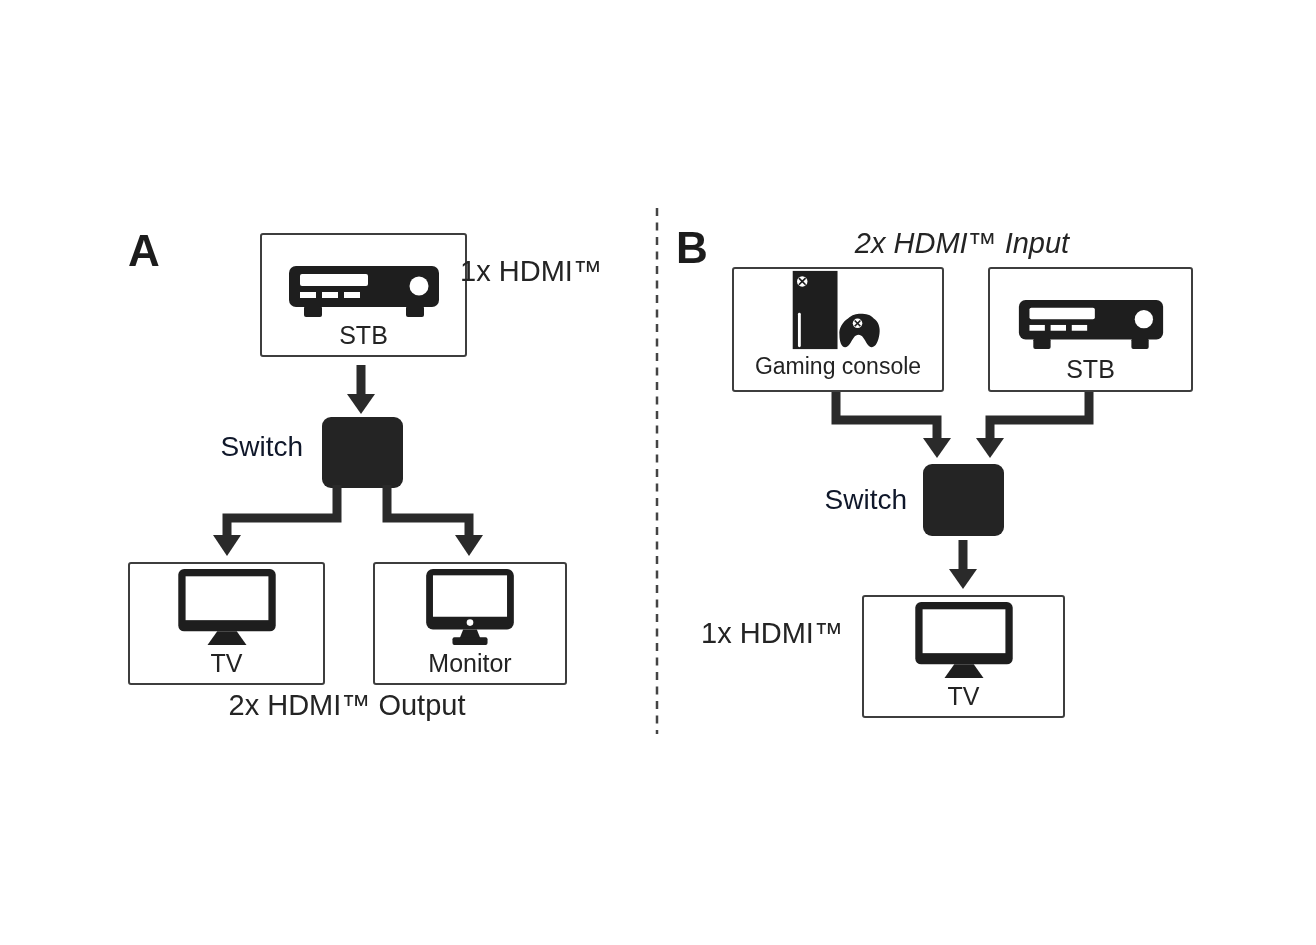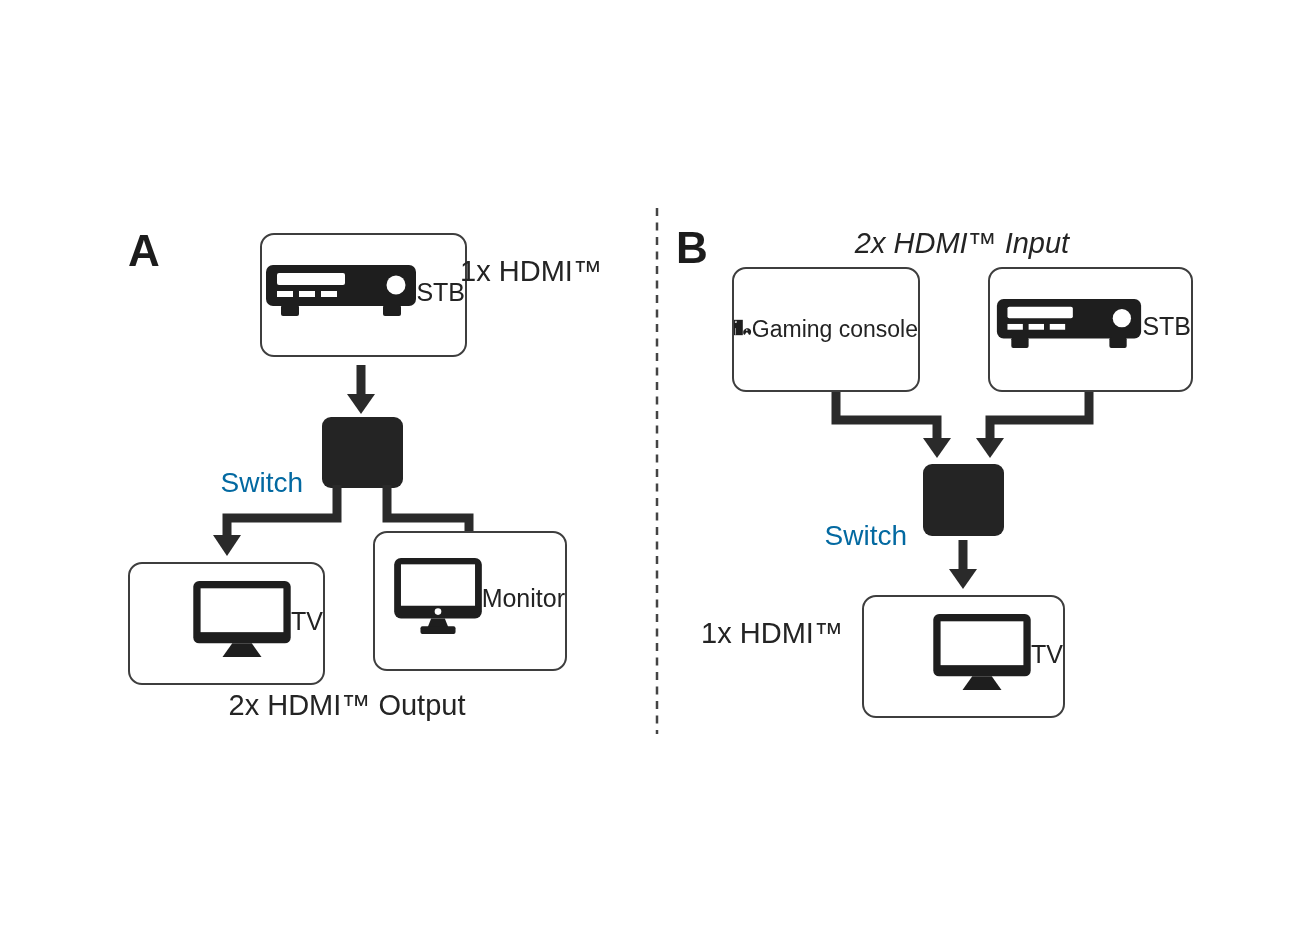--- a/index.html
+++ b/index.html
@@ -1,27 +1,27 @@
 <!DOCTYPE html>
 <html><head>
 <meta charset="utf-8">
 <style>
   html,body{margin:0;padding:0;background:#fff;}
   .canvas{position:relative;width:1316px;height:945px;background:#ffffff;overflow:hidden;
           font-family:"Liberation Sans","DejaVu Sans",sans-serif;color:#232323;}
   .abs{position:absolute;}
   .panel-letter{font-weight:bold;font-size:44px;line-height:44px;color:#1c1c1c;}
-  .device-box{position:absolute;background:#fff;border:2px solid #3e3e3e;border-radius:14px;
-              box-sizing:border-box;display:flex;flex-direction:row;align-items:center;
+  .device-box{position:absolute;background:#fff;border:2px solid #3e3e3e;border-radius:3px;
+              box-sizing:border-box;display:flex;flex-direction:column;align-items:center;
               justify-content:flex-end;padding-bottom:6px;}
   .device-label{font-size:25px;line-height:28px;color:#232323;white-space:nowrap;}
   .device-label.small{font-size:23px;line-height:26px;}
   .device-icon{display:block;margin-bottom:4px;}
   .annot{font-size:29px;line-height:38px;text-align:center;color:#242424;white-space:nowrap;}
-  .switch-label{font-size:28px;line-height:34px;text-align:right;color:#0369a1;margin-top:36px;}
+  .switch-label{font-size:28px;line-height:34px;text-align:right;color:#0f172a;}
   .switch-block{position:absolute;background:#242424;border-radius:9px;}
   svg{display:block;}
 </style>
 </head>
 <body>
 
 <div class="canvas">
 
   <div class="abs panel-letter" style="left:128px;top:229px;">A</div>
 
@@ -60,42 +60,42 @@
 
   <div class="device-box" style="left:128px;top:562px;width:197px;height:123px;">
     <svg class="device-icon" width="98" height="76" viewBox="0 0 100 78">
       <rect x="0" y="0" width="100" height="64" rx="6" fill="#1e1e1e"></rect>
       <rect x="7.5" y="7.5" width="85" height="45" fill="#fff"></rect>
       <polygon points="40,64 60,64 70,78 30,78" fill="#1e1e1e"></polygon>
     </svg>
     <span class="device-label">TV</span>
   </div>
 
-  <div class="device-box" style="left:373px;top:531px;width:194px;height:140px;">
+  <div class="device-box" style="left:373px;top:562px;width:194px;height:123px;">
     <svg class="device-icon" width="88" height="76" viewBox="0 0 90 78">
       <rect x="0" y="0" width="90" height="62" rx="7" fill="#1e1e1e"></rect>
       <rect x="7" y="6.5" width="76" height="42.5" fill="#fff"></rect>
       <circle cx="45" cy="55" r="3.4" fill="#fff"></circle>
       <polygon points="38,62 52,62 56,72 34,72" fill="#1e1e1e"></polygon>
       <rect x="27" y="70" width="36" height="8" rx="2" fill="#1e1e1e"></rect>
     </svg>
     <span class="device-label">Monitor</span>
   </div>
 
   <div class="abs annot" style="left:187px;top:686px;width:320px;">2x HDMI™ Output</div>
 
   <svg class="abs" style="left:650px;top:206px;" width="14" height="530" viewBox="0 0 14 530">
     <line x1="7" y1="2" x2="7" y2="528" stroke="#444" stroke-width="2.5" stroke-dasharray="8 6.5"></line>
   </svg>
 
   <div class="abs panel-letter" style="left:676px;top:226px;">B</div>
 
   <div class="abs annot" style="left:812px;top:224px;width:300px;font-style:italic;">2x HDMI™ Input</div>
 
-  <div class="device-box" style="left:732px;top:267px;width:188px;height:125px;padding-bottom:2px;">
+  <div class="device-box" style="left:732px;top:267px;width:212px;height:125px;padding-bottom:11px;">
     <svg class="device-icon" width="94" height="85" viewBox="0 0 95 86" style="margin-bottom:2px;">
       <rect x="0" y="2" width="47" height="82" fill="#1e1e1e"></rect>
       <circle cx="10" cy="13" r="5.5" fill="#fff"></circle>
       <path d="M6.5,9.5 L13.5,16.5 M13.5,9.5 L6.5,16.5" stroke="#1e1e1e" stroke-width="1.8"></path>
       <rect x="5.5" y="46" width="3" height="36" rx="1.5" fill="#fff"></rect>
       <path d="M58,52 C62,48 67,47 71,47 C77,47 82,48 85,52
                C90,55 92,62 91,68 C90,76 87,82 83,82
                C79,82 77,76 74,72 C71,68 67,68 64,72
                C61,76 59,82 55,82 C51,82 49,76 49,69
                C48,62 53,55 58,52 Z" fill="#1e1e1e"></path>

